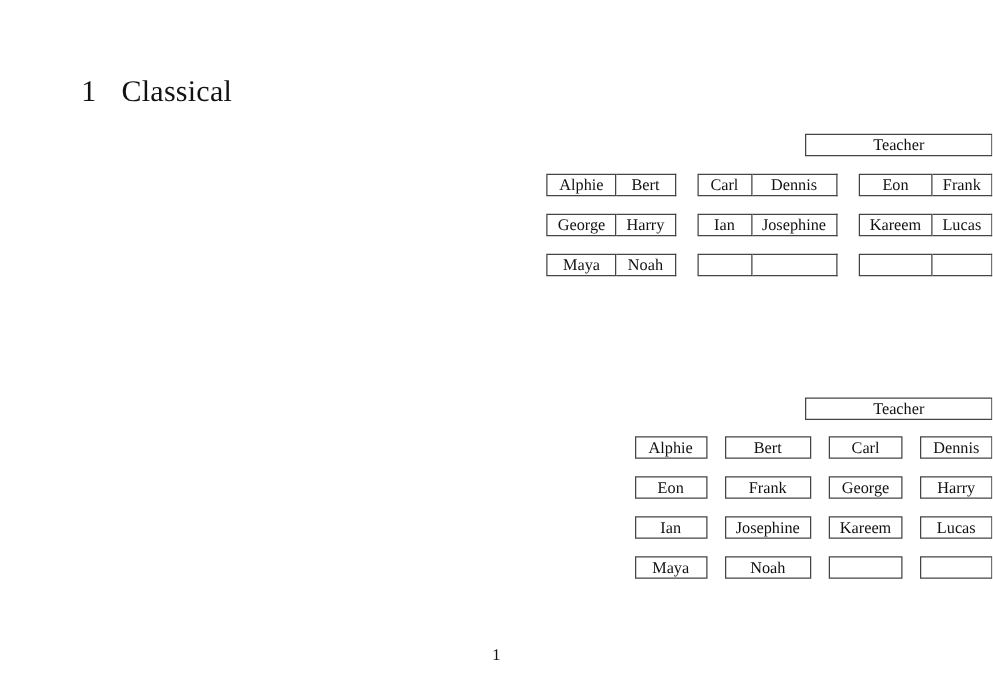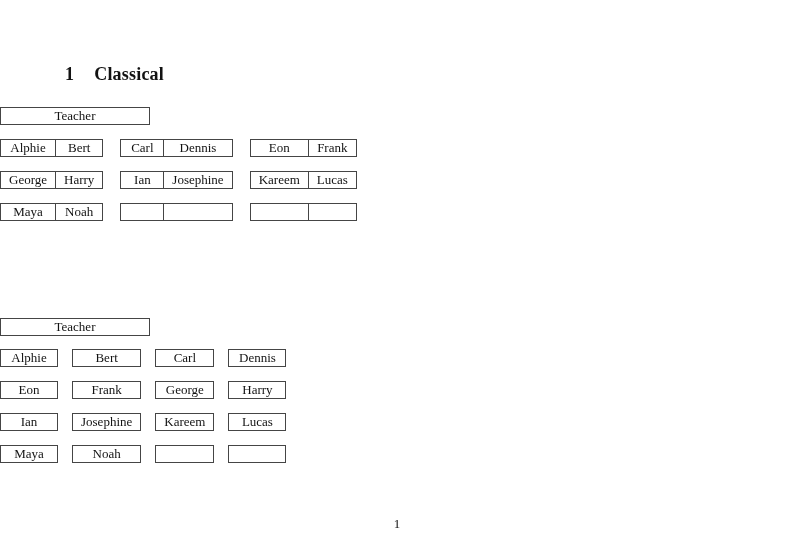--- a/index.html
+++ b/index.html
@@ -10,29 +10,29 @@
   .page{
     position:relative;
     width:794px;height:560px;
     background:#ffffff;
     color:var(--text);
     font-family:"Liberation Serif","DejaVu Serif",serif;
     overflow:hidden;
   }
   .heading{
     position:absolute;left:65px;margin:0;
-    font-size:18px;font-weight:bold;line-height:24px;
+    font-size:24px;font-weight:normal;line-height:24px;
     letter-spacing:0.2px;white-space:nowrap;
   }
   #heading-classical{top:62px;}
   #heading-distributed{top:273px;}
   .sec-num{display:inline-block;margin-right:20px;}
   .center-row{
     position:absolute;left:0;width:100%;
-    display:flex;justify-content:flex-start;align-items:flex-start;
+    display:flex;justify-content:flex-end;align-items:flex-start;
   }
   #classical-teacher-row{top:107px;}
   #classical-diagram{top:139px;}
   #distributed-teacher-row{top:318px;}
   #distributed-diagram{top:349px;}
   .teacher-box{
     width:148px;height:16px;
     border:1px solid var(--border);
     text-align:center;font-size:13px;line-height:16px;
   }

